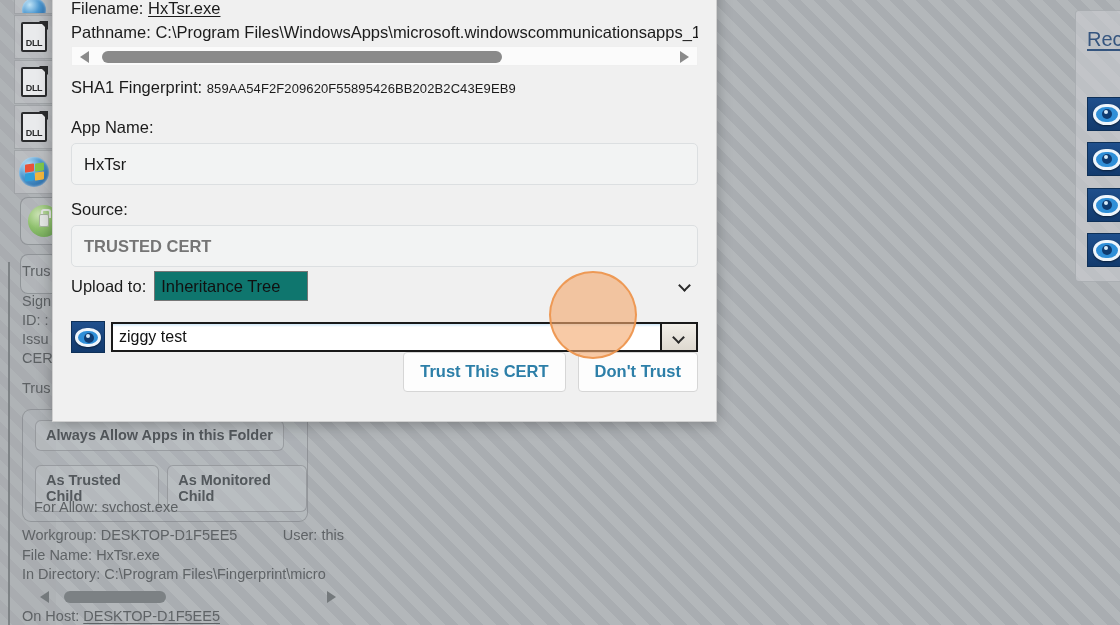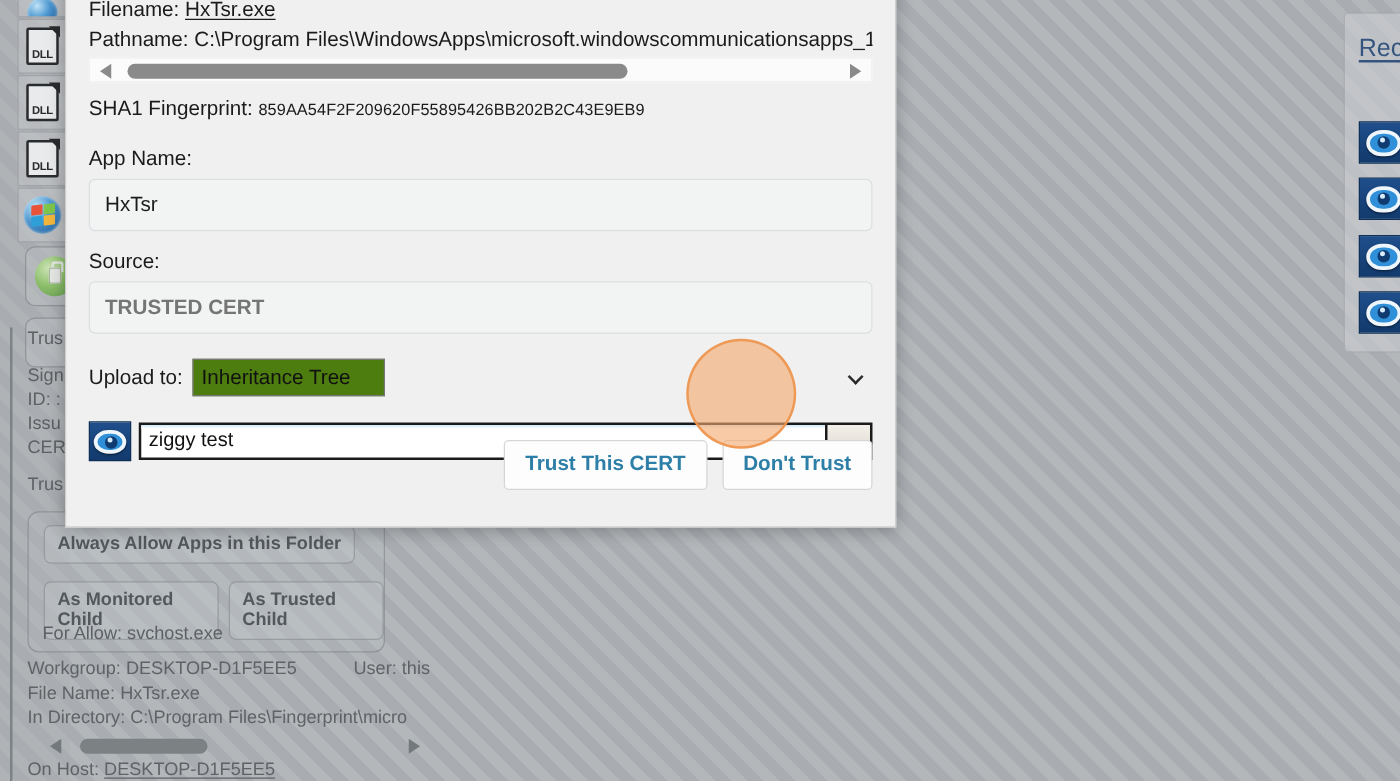--- a/index.html
+++ b/index.html
@@ -224,25 +224,25 @@
     background: #f2f3f3;
     border: 1px solid #dcdfe1;
     border-radius: 5px;
     font: 16.5px "Liberation Sans", sans-serif;
     color: #1b1b1b;
     padding: 0 12px;
     margin: 6px 0 4px 0;
   }
   .field.placeholder-style { color: #a16207; font-weight: bold; }
 
-  .uploadrow { display: flex; align-items: center; gap: 8px; margin-top: 16px; }
+  .uploadrow { display: flex; align-items: center; gap: 8px; }
   .uploadrow .lbl { white-space: nowrap; }
   .select-plain {
     flex: 1; height: 30px;
-    background: #4d7c0f;
+    background: #0f766e;
     border: 1px solid #767676;
     font: 16.5px "Liberation Sans", sans-serif;
     color: #111;
     padding: 0 26px 0 6px;
     appearance: none; -webkit-appearance: none;
     position: relative;
   }
   .selwrap { position: relative; flex: 1; }
   .selwrap .chev {
     position: absolute; right: 9px; top: 10px; pointer-events: none;
@@ -359,22 +359,22 @@
   <div class="clip-line">Issu</div>
   <div class="clip-line">CER</div>
   <div style="height:11px"></div>
   <div class="clip-line">Trus</div>
 
   <div id="allow-box">
     <div style="padding:10px 0 0 12px">
       <span class="ghost-btn">Always Allow Apps in this Folder</span>
     </div>
     <div style="padding:14px 0 0 12px; display:flex; gap:8px">
+      <span class="ghost-btn">As Trusted Child</span>
       <span class="ghost-btn">As Monitored Child</span>
-      <span class="ghost-btn">As Trusted Child</span>
     </div>
   </div>
   <div id="for-parent">For Allow: svchost.exe</div>
 
   <div id="info-block">
     <div class="row">
       <span class="user">User: this</span>
       <span>Workgroup: DESKTOP-D1F5EE5</span>
     </div>
     <div class="row">File Name: HxTsr.exe</div>

